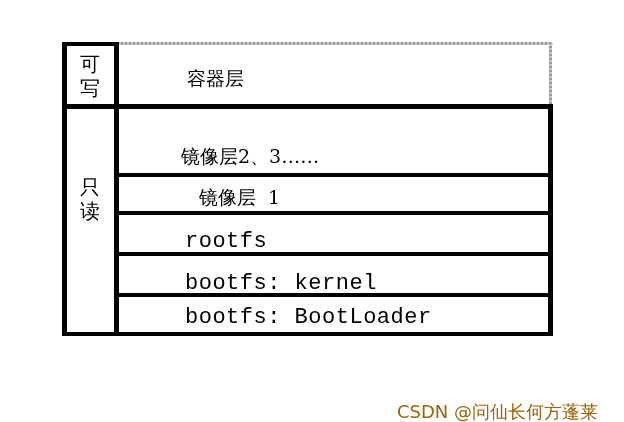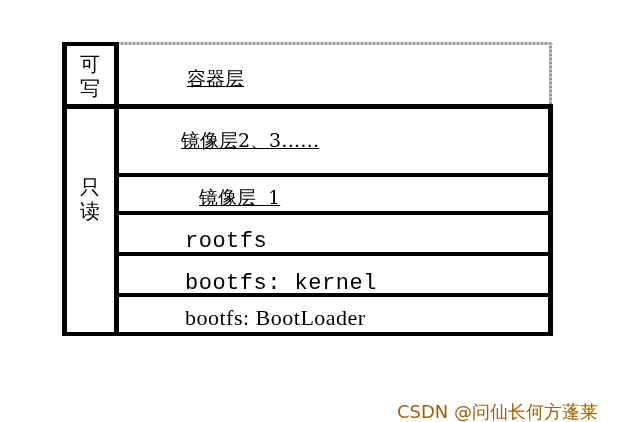--- a/index.html
+++ b/index.html
@@ -7,21 +7,21 @@
       font-family: "Liberation Serif", "DejaVu Serif", serif; color: #000; }
     .abs { position: absolute; box-sizing: border-box; }
     .blk { background: #000; }
     .gray-top { position: absolute; left: 117px; top: 42px; width: 436px; height: 3px;
       background: repeating-linear-gradient(90deg, #9a9a9a 0 2px, #c8c8c8 2px 4px); border-top-right-radius: 4px; }
     .gray-right { position: absolute; left: 549px; top: 42px; width: 3px; height: 64px;
       background: repeating-linear-gradient(180deg, #9a9a9a 0 2px, #c8c8c8 2px 4px); border-top-right-radius: 4px; }
     .side-label { font-family: "DejaVu Sans", "Liberation Sans", sans-serif; font-size: 20px;
       line-height: 24px; text-align: center; width: 50px; }
     .layer-text { font-size: 19px; white-space: nowrap; }
-    .layer-cn { font-family: "DejaVu Serif", "Liberation Serif", serif; text-decoration: underline; }
+    .layer-cn { font-family: "DejaVu Serif", "Liberation Serif", serif; }
     .mono { font-family: "Liberation Mono", "DejaVu Sans Mono", monospace; font-size: 22px; letter-spacing: 0.5px; font-weight: 500; }
     .watermark { position: absolute; left: 397px; top: 392px; font-family: "DejaVu Sans", "Liberation Sans", sans-serif;
       font-size: 18px; color: #a16207; white-space: nowrap; margin-top: 8px; }
   </style>
 </head>
 <body>
 
 <div>
 
   <div class="gray-top"></div>
@@ -43,20 +43,20 @@
   <div class="abs side-label" style="left:65px;top:52px;">
     <div>可</div>
     <div>写</div>
   </div>
   <div class="abs side-label" style="left:65px;top:175px;">
     <div>只</div>
     <div>读</div>
   </div>
 
   <div class="abs layer-text layer-cn" style="left:187px;top:66px;font-family:'DejaVu Sans','Liberation Sans',sans-serif;">容器层</div>
-  <div class="abs layer-text layer-cn" style="left:181px;top:128px;">镜像层2、3……</div>
+  <div class="abs layer-text layer-cn" style="left:181px;top:144px;">镜像层2、3……</div>
   <div class="abs layer-text layer-cn" style="left:199px;top:185px;white-space:pre;">镜像层  1</div>
   <div class="abs mono" style="left:185px;top:229px;">rootfs</div>
   <div class="abs mono" style="left:185px;top:271px;">bootfs: kernel</div>
-  <div class="abs mono" style="left:185px;top:305px;font-family:Liberation Serif, serif;">bootfs: BootLoader</div>
+  <div class="abs mono" style="left:185px;top:305px;">bootfs: BootLoader</div>
 </div>
 
 <div class="watermark">CSDN @问仙长何方蓬莱</div>
 
 </body></html>

